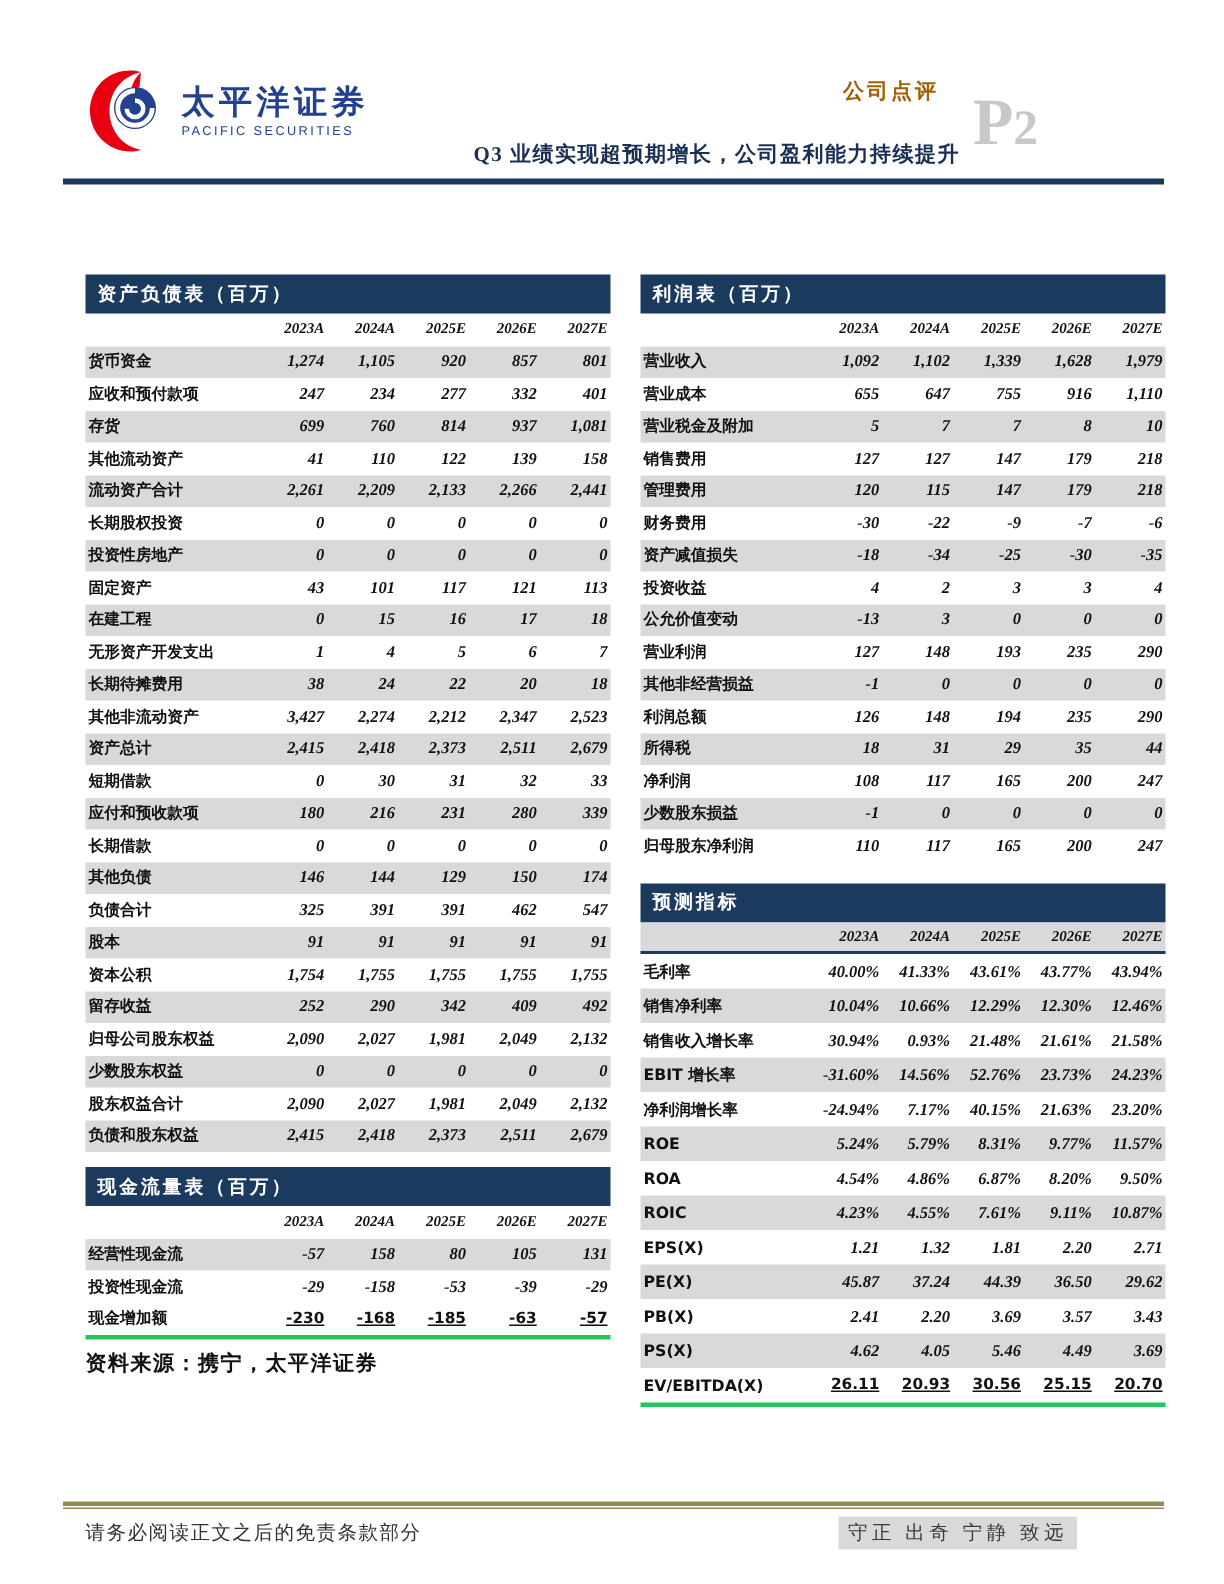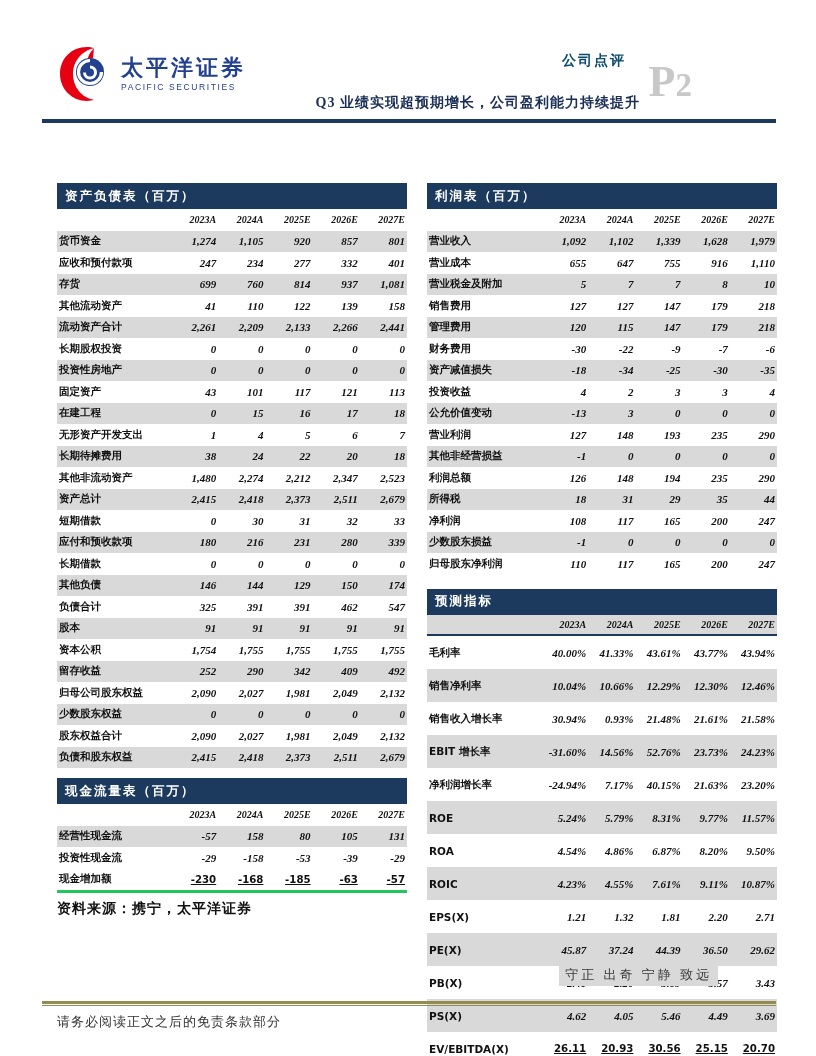--- a/index.html
+++ b/index.html
@@ -6,55 +6,55 @@
   .page{position:relative;width:816px;height:1056px;background:#ffffff;overflow:hidden;
         font-family:"Liberation Serif",serif;color:#111;}
 
   
   .logo{position:absolute;left:57px;top:46px;display:flex;align-items:center;}
   .logo svg{width:56px;height:56px;}
   .logo-text{margin-left:8px;line-height:1;}
   .logo-cn{font-size:22px;font-weight:bold;color:#23418f;letter-spacing:3px;font-family:"Liberation Sans",sans-serif;}
   .logo-en{font-size:8.5px;color:#23418f;letter-spacing:1.6px;margin-top:4px;font-family:"Liberation Sans",sans-serif;}
   .header-right{position:absolute;right:176px;top:52px;display:flex;flex-direction:column;align-items:flex-end;}
-  .report-type{font-size:14px;font-weight:bold;color:#0c4a6e;letter-spacing:2px;margin-right:14px;}
+  .report-type{font-size:14px;font-weight:bold;color:#a16207;letter-spacing:2px;margin-right:14px;}
   .report-title{font-size:14px;font-weight:bold;color:#1b2f55;margin-top:24px;letter-spacing:1px;white-space:nowrap;}
   .page-no{position:absolute;right:124px;top:56px;color:#c8c8c8;font-family:"Liberation Serif",serif;font-weight:bold;}
   .page-no .p{font-size:44px;}
   .page-no .n{font-size:33px;}
   .header-rule{position:absolute;left:42px;top:119px;width:734px;height:3.5px;background:#1c3a5e;}
 
   
   .content{position:absolute;left:57px;top:183px;width:720px;display:flex;gap:20px;}
   .col{width:354px;}
 
   .tbl{width:100%;}
   .tbl-title{height:26px;background:#1c3a5e;color:#fff;display:flex;align-items:center;
              padding-left:8px;font-size:12.5px;font-weight:bold;letter-spacing:2px;box-sizing:border-box;}
   .trow{display:flex;align-items:center;height:21.5px;font-size:11px;box-sizing:border-box;}
-  .tbl.compact .trow.data{height:33px;}
+  .tbl.compact .trow.data{height:23px;}
   .trow .lbl{flex:0 0 32%;font-weight:bold;padding-left:2px;white-space:nowrap;
              font-family:"DejaVu Sans",sans-serif;font-size:10.5px;}
   .trow .val{flex:1;text-align:right;font-weight:bold;font-style:italic;padding-right:2px;
              font-family:"Liberation Serif",serif;}
   .trow.years .val{font-size:10px;}
   .trow.g{background:#d9d9d9;}
   .trow.years-gray{background:#d9d9d9;border-bottom:2px solid #1c3a5e;}
   .tbl.thick-bottom{border-bottom:3px solid #22c55e;}
   .tbl[data-upright-last] .trow.data:last-child .val{font-style:normal;font-family:"DejaVu Sans",sans-serif;font-size:10.2px;text-decoration:underline;}
   .gap10{height:10px;} .gap14{height:14px;}
 
   .source-note{margin-top:7px;font-size:14px;font-weight:bold;letter-spacing:1px;}
 
   
   .footer-rule{position:absolute;left:42px;top:1001px;width:734px;}
   .footer-rule .thick{height:3px;background:#938c52;}
   .footer-rule .thin{height:1px;background:#938c52;margin-top:1px;}
   .footer-left{position:absolute;left:57px;top:1013px;font-size:13px;color:#333;letter-spacing:1px;}
-  .footer-right{position:absolute;right:98px;top:964px;font-size:13px;color:#3a3a3a;
+  .footer-right{position:absolute;right:98px;top:1011px;font-size:13px;color:#3a3a3a;
                 background:#d9d9d9;padding:2px 6px;letter-spacing:3px;text-align:center;}
 </style>
 </head>
 <body>
 
 <div class="page">
 
   <div class="logo">
     <svg viewBox="0 0 56 56">
       <path d="M30 1 C14 1 3 13 3 28 C3 43 15 55 30 55 C33 55 35 54.5 37 53.8 C25 52 16 41 16 28 C16 15 25 4.5 37 2.2 C35 1.4 33 1 30 1 Z" fill="#e60012"></path>
@@ -175,21 +175,21 @@
           <div class="trow data g">
             <div class="lbl">长期待摊费用</div>
             <div class="val">38</div>
             <div class="val">24</div>
             <div class="val">22</div>
             <div class="val">20</div>
             <div class="val">18</div>
           </div>
           <div class="trow data">
             <div class="lbl">其他非流动资产</div>
-            <div class="val">1,480</div>
+            <div class="val">3,427</div>
             <div class="val">2,274</div>
             <div class="val">2,212</div>
             <div class="val">2,347</div>
             <div class="val">2,523</div>
           </div>
           <div class="trow data g">
             <div class="lbl">资产总计</div>
             <div class="val">2,415</div>
             <div class="val">2,418</div>
             <div class="val">2,373</div>

